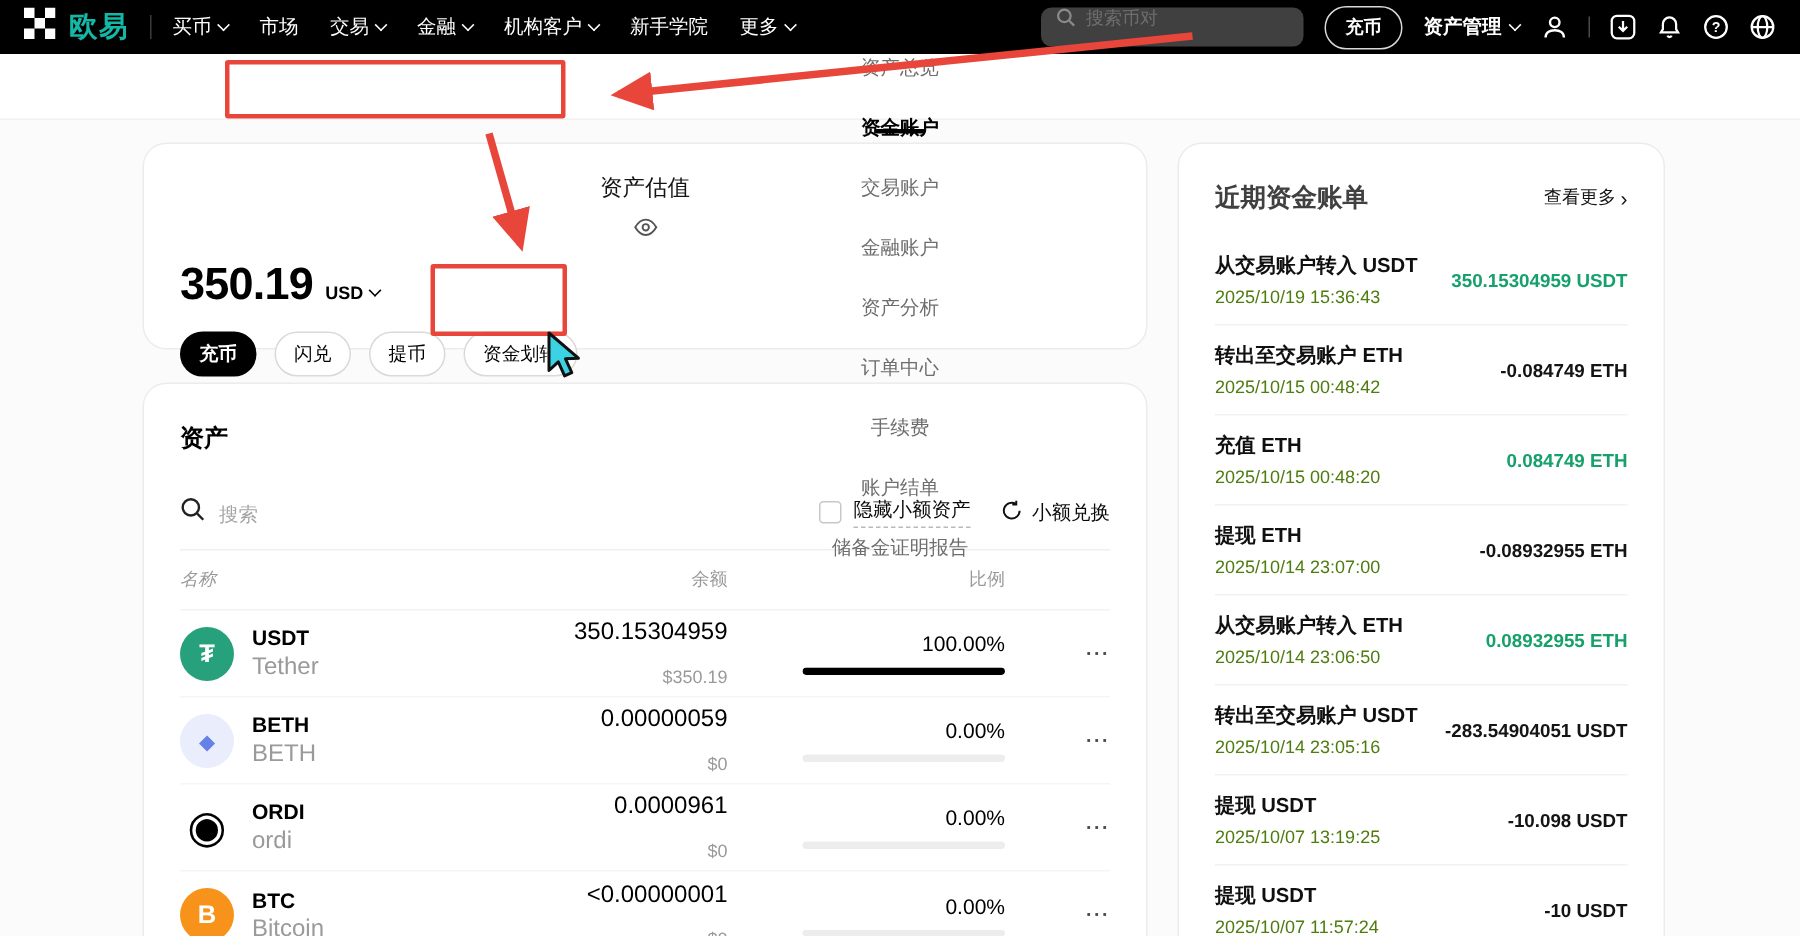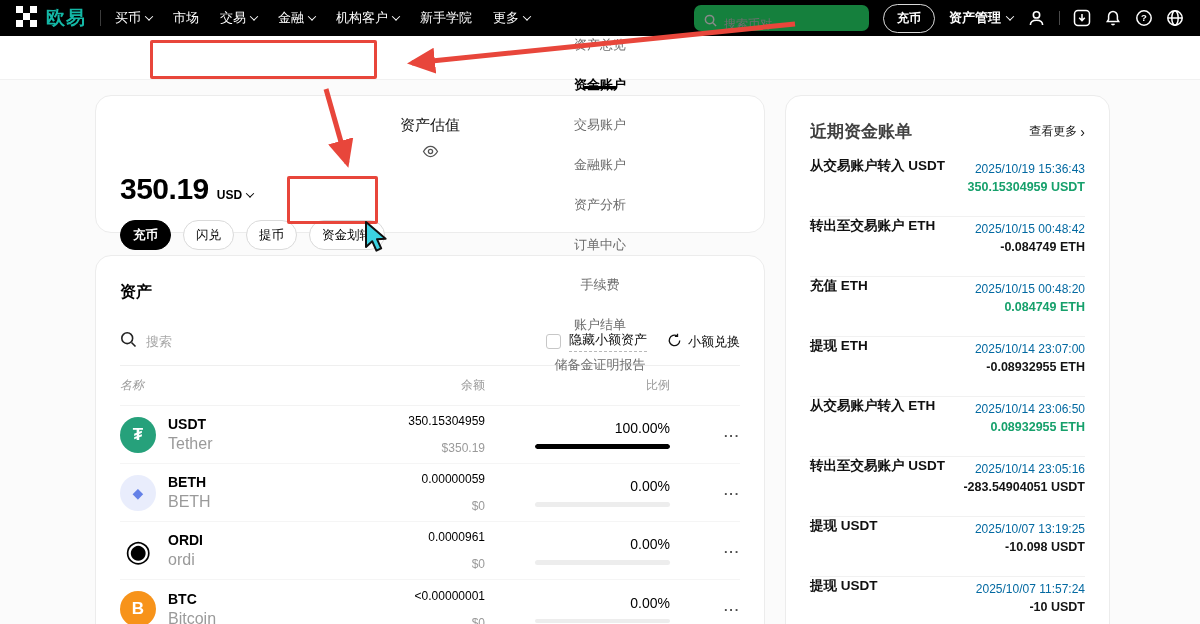--- a/index.html
+++ b/index.html
@@ -12,22 +12,22 @@
   .topbar { position:absolute; top:0; left:0; right:0; height:36px; background:#000;
     display:flex; align-items:center; padding:0 16px; z-index:20; }
   .logo { display:flex; align-items:center; gap:9px; }
   .logo-text { color:#14b8a6; font-size:19px; font-weight:700; letter-spacing:1px; }
   .bar-div { width:1px; height:16px; background:#3c3c3c; margin:0 14px; }
   .topnav { display:flex; gap:21px; }
   .topnav-item { display:flex; align-items:center; gap:5px; color:#fff; font-size:13px; font-weight:500; cursor:pointer; white-space:nowrap; }
   .caret { width:6px; height:6px; border-right:1.6px solid #fff; border-bottom:1.6px solid #fff; transform:rotate(45deg) translate(-1px,-1px); }
   .caret.dark { border-color:#000; }
   .top-right { margin-left:auto; display:flex; align-items:center; gap:14px; }
-  .searchbox { display:flex; align-items:flex-end; gap:7px; width:175px; height:26px;
-    background:#15803d; border-radius:7px; padding:0 10px; }
+  .searchbox { display:flex; align-items:flex-start; gap:7px; width:175px; height:26px;
+    background:#404040; border-radius:7px; padding:0 10px; }
   .searchbox input { flex:1; background:transparent; border:none; outline:none; color:#ddd; font-size:12px; font-family:inherit; min-width:0; }
   .searchbox input::placeholder { color:#6e6e6e; }
   .pill-light { border:1px solid rgba(255,255,255,.85); background:transparent; color:#fff;
     font-size:12px; font-weight:600; border-radius:15px; padding:5px 13px; cursor:pointer; font-family:inherit; white-space:nowrap;}
   .asset-mgmt { display:flex; align-items:center; gap:6px; color:#fff; font-size:13px; font-weight:600; cursor:pointer; white-space:nowrap;}
   .icon-row { display:flex; align-items:center; gap:13px; }
   .icon-row svg { display:block; }
   .vdiv { width:1px; height:14px; background:#4a4a4a; }
 
   
@@ -74,36 +74,36 @@
   .col-ratio { width:155px; text-align:right;margin-left:30px; }
   .col-menu { width:70px; text-align:right; }
 
   .asset-row { display:flex; align-items:center; height:58px; border-bottom:1px solid #f5f5f5; }
   .asset-row:last-child { border-bottom:none; }
   .coin { flex:1; display:flex; align-items:center; gap:12px; }
   .coin-icon { width:36px; height:36px; border-radius:50%; display:flex; align-items:center; justify-content:center;
     font-weight:700; font-size:17px; line-height:36px; flex:0 0 36px; }
   .coin-sym { font-size:14px; font-weight:600; color:#000; }
   .coin-name { font-size:16px; color:#9a9a9a; margin-top:3px; }
-  .bal-main { font-size:12px; color:#000; font-weight:500; }
+  .bal-main { font-size:16px; color:#000; font-weight:500; }
   .bal-fiat { font-size:12px; color:#9a9a9a; margin-top:13px;text-align:right; }
   .ratio-txt { font-size:14px; color:#000; }
   .ratio-bar { margin:8px 0 0 auto; width:135px; height:4.5px; background:#ededed; border-radius:3px; overflow:hidden; }
   .ratio-fill { height:100%; background:#000; border-radius:3px; }
   .dots { color:#4c4c4c; font-size:13px; font-weight:700; letter-spacing:1px; cursor:pointer; }
 
   
   .recent-header { display:flex; align-items:center; justify-content:space-between; padding:10px 0 14px; }
   .recent-title { font-size:17px; font-weight:700; color:#404040; }
   .more-link { display:flex; align-items:center; gap:3px; font-size:12px; color:#141414; cursor:pointer; }
   .more-chev { font-size:14px; line-height:1; color:#141414; }
-  .recent-item { position:relative; height:60px; display:flex; flex-direction:row; justify-content:space-between;
+  .recent-item { position:relative; height:60px; display:flex; flex-direction:column; justify-content:center;
     border-bottom:1px solid #f1f1f1; }
   .ri-title { font-size:13.5px; font-weight:600; color:#101010; }
-  .ri-time { font-size:12px; color:#0369a1; margin-top:5px; }
+  .ri-time { font-size:12px; color:#4d7c0f; margin-top:5px; }
   .ri-amount { position:absolute; right:0; top:50%; transform:translateY(-50%);
     font-size:12.5px; font-weight:600; color:#141414; white-space:nowrap; background:#fff; padding-left:6px;}
   .ri-amount.positive { color:#16a06b; }
 
   
   .anno-box { position:absolute; border:3px solid #e8463b; border-radius:2px; z-index:40; pointer-events:none; }
   #anno-box-tabs { left:150px; top:40px; width:227px; height:39px; }
   #anno-box-transfer { left:287px; top:176px; width:91px; height:48px; }
   #anno-arrows { position:absolute; inset:0; z-index:41; pointer-events:none; }
   #cursor { position:absolute; left:362px; top:220px; z-index:50; pointer-events:none; }

